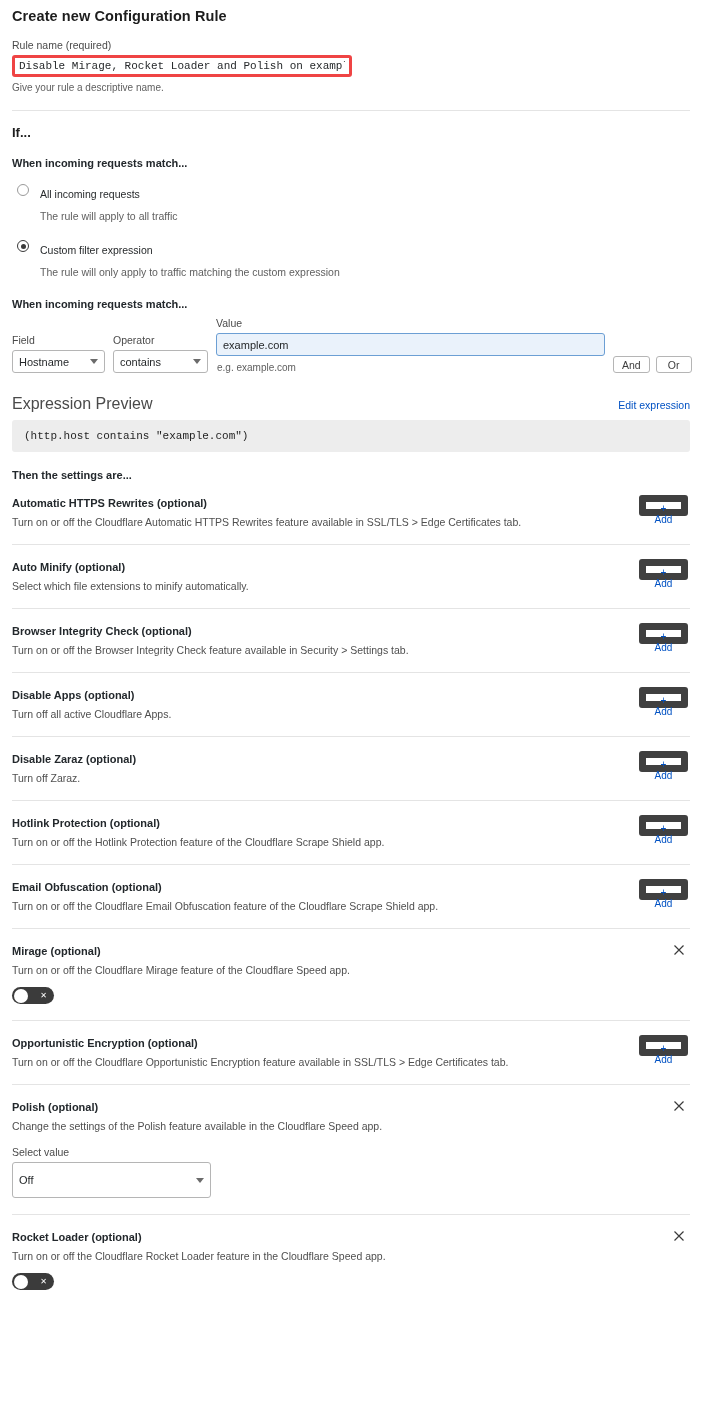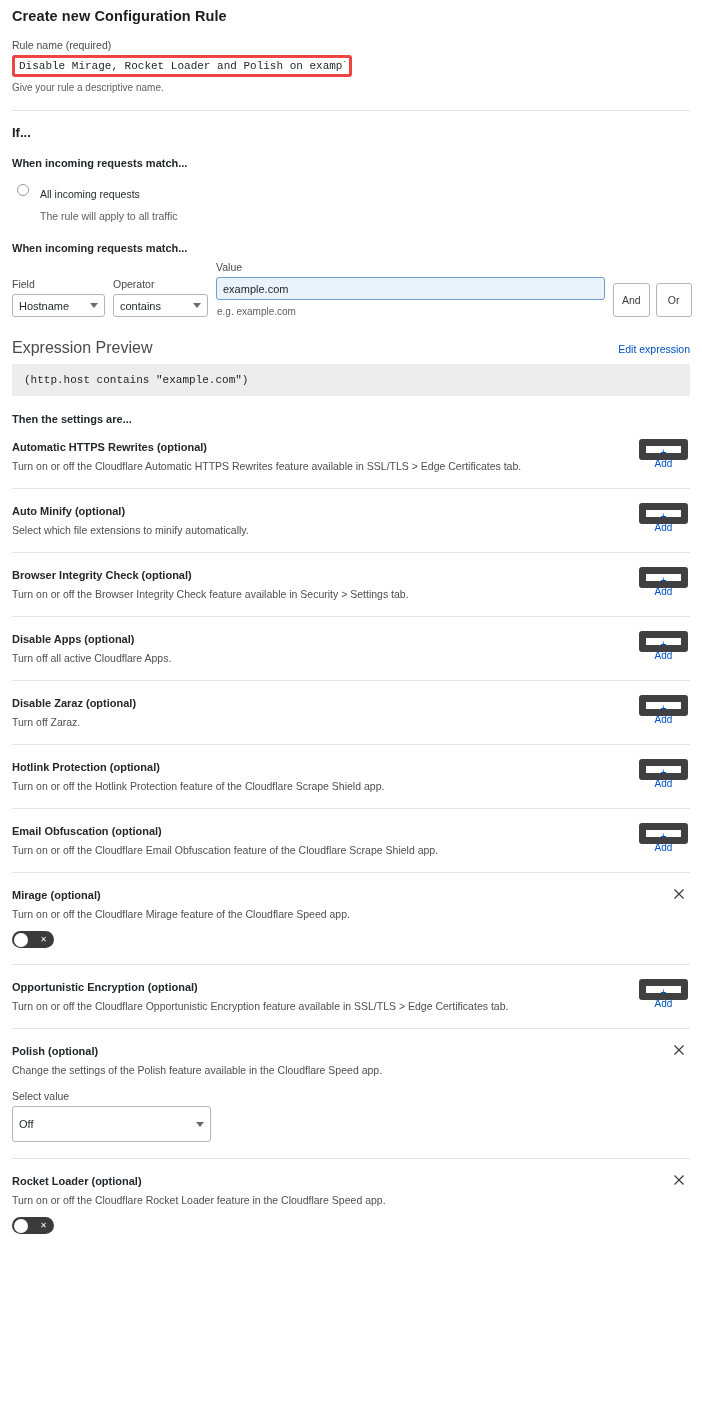--- a/index.html
+++ b/index.html
@@ -145,21 +145,21 @@
     padding: 0 6px;
     font-family: "Liberation Sans", sans-serif;
     outline: none;
   }
   .value-help {
     font-size: 10px;
     color: #606060;
     margin: 6px 0 0 1px;
   }
   .btn-outline {
-    height: 34px;
+    height: 17px;
     min-width: 36px;
     border: 1px solid #b5b5b5;
     border-radius: 3px;
     background: #fff;
     font-size: 10.5px;
     color: #3d3d3d;
     font-family: "Liberation Sans", sans-serif;
     cursor: pointer;
     padding: 0 8px;
   }
@@ -294,20 +294,27 @@
   <div class="subsection-title">When incoming requests match...</div>
 
   <div class="radio-row">
     <span class="radio"></span>
     <span class="radio-texts">
       <span class="radio-main">All incoming requests</span><br>
       <span class="radio-sub">The rule will apply to all traffic</span>
     </span>
   </div>
 
+  <div class="radio-row">
+    <span class="radio checked"></span>
+    <span class="radio-texts">
+      <span class="radio-main">Custom filter expression</span><br>
+      <span class="radio-sub">The rule will only apply to traffic matching the custom expression</span>
+    </span>
+  </div>
 
   <div class="subsection-title">When incoming requests match...</div>
 
   <div class="filter-row">
     <div class="filter-col">
       <div class="col-label">Field</div>
       <div class="select select-field">
         <span>Hostname</span>
         <span class="caret"></span>
       </div>

